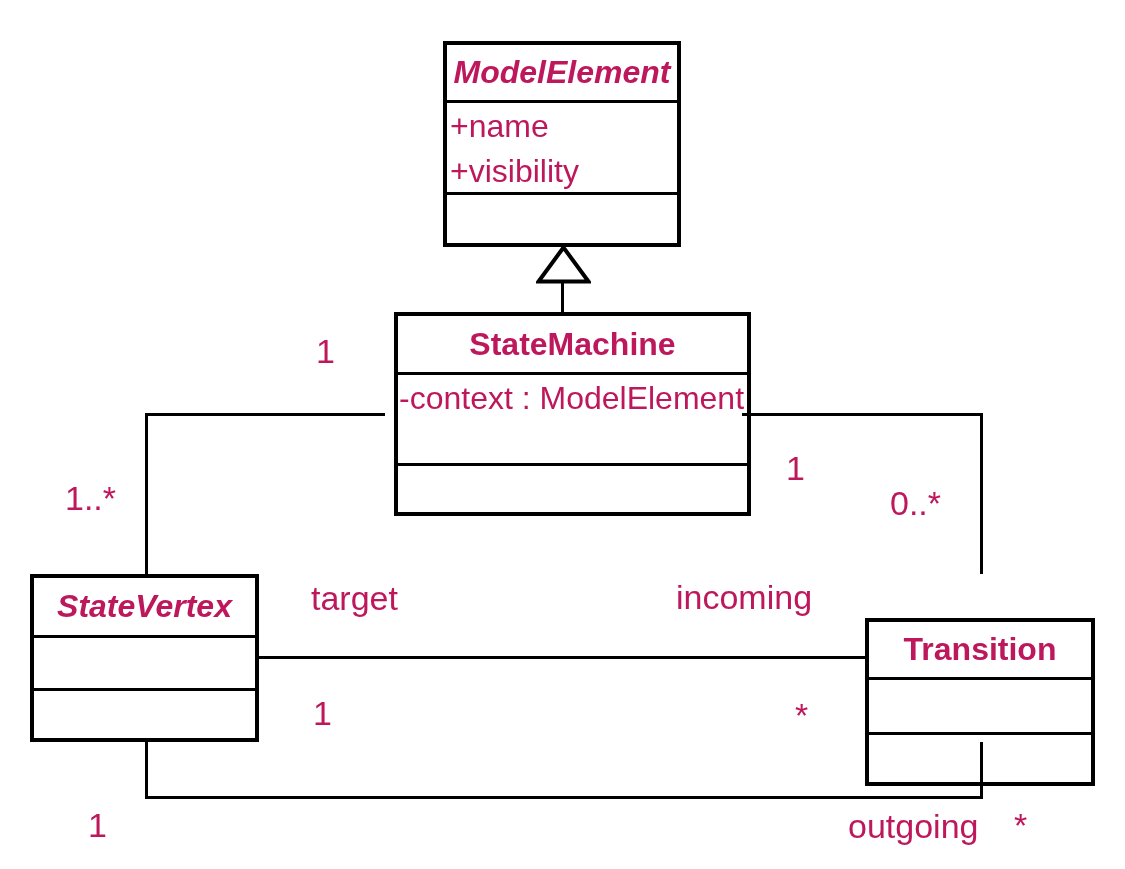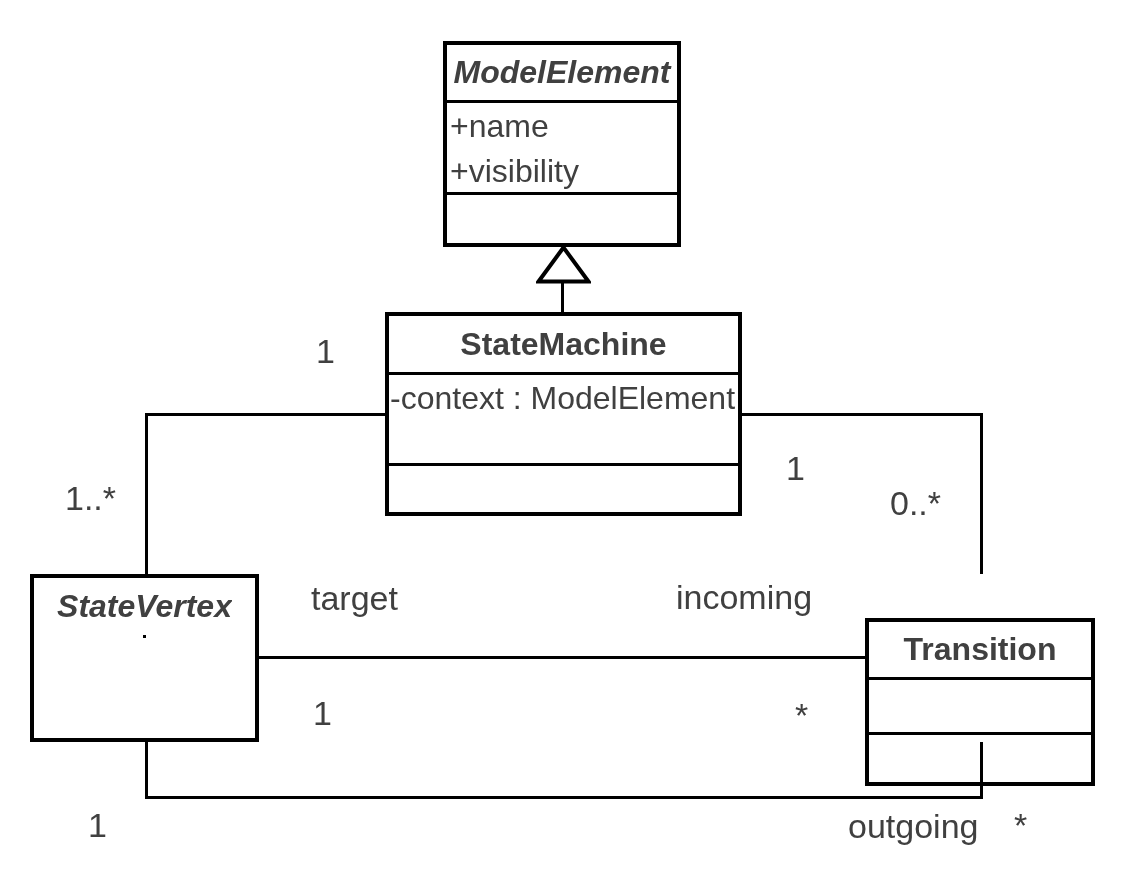--- a/index.html
+++ b/index.html
@@ -1,20 +1,20 @@
 <!DOCTYPE html>
 <html><head>
 <meta charset="utf-8">
 <style>
   html, body { margin:0; padding:0; background:#ffffff; }
   .canvas {
     position:relative;
     width:1125px; height:869px;
     background:#ffffff;
-    color:#404040;
+    color:#be185d;
     font-family:"Liberation Sans", sans-serif;
     overflow:hidden;
   }
   .uml-class {
     position:absolute;
     box-sizing:border-box;
     border:4px solid #000000;
     background:#ffffff;
     display:flex;
     flex-direction:column;
@@ -58,39 +58,39 @@
       <div>+visibility</div>
     </div>
     <div class="compartment c-ops"></div>
   </div>
 
   <svg class="tri" style="left:536px; top:245px;" width="55" height="39" viewBox="0 0 55 39">
     <polygon points="27.5,2.5 2.5,36.5 52.5,36.5" fill="#ffffff" stroke="#000000" stroke-width="4"></polygon>
   </svg>
   <div class="vline" style="left:561px; top:281px; width:3px; height:32px;"></div>
 
-  <div class="uml-class" style="left:385px; top:312px; width:357px; height:204px;">
+  <div class="uml-class" style="left:394px; top:312px; width:357px; height:204px;">
     <div class="compartment c-title" style="height:56px;">StateMachine</div>
     <div class="compartment c-attrs" style="height:91px; padding-left:1px;">
       <div>-context : ModelElement</div>
     </div>
     <div class="compartment c-ops"></div>
   </div>
 
   <div class="hline" style="left:145px; top:413px; width:240px; height:3px;"></div>
   <div class="vline" style="left:145px; top:413px; width:3px; height:161px;"></div>
   <span class="lbl" style="left:316px; top:331px;">1</span>
   <span class="lbl" style="left:65px; top:478px;">1..*</span>
 
   <div class="hline" style="left:742px; top:413px; width:240px; height:3px;"></div>
   <div class="vline" style="left:980px; top:413px; width:3px; height:161px;"></div>
   <span class="lbl" style="left:786px; top:448px;">1</span>
   <span class="lbl" style="left:890px; top:483px;">0..*</span>
 
-  <div class="uml-class" style="left:30px; top:574px; width:229px; height:168px;align-items:center;">
+  <div class="uml-class" style="left:30px; top:574px; width:229px; height:168px;">
     <div class="compartment c-title abstract" style="height:57px;">StateVertex</div>
     <div class="compartment c-attrs" style="height:53px;"></div>
     <div class="compartment c-ops"></div>
   </div>
 
   <div class="uml-class" style="left:865px; top:574px; width:230px; height:168px;margin-top:44px;">
     <div class="compartment c-title" style="height:55px;">Transition</div>
     <div class="compartment c-attrs" style="height:55px;"></div>
     <div class="compartment c-ops"></div>
   </div>

